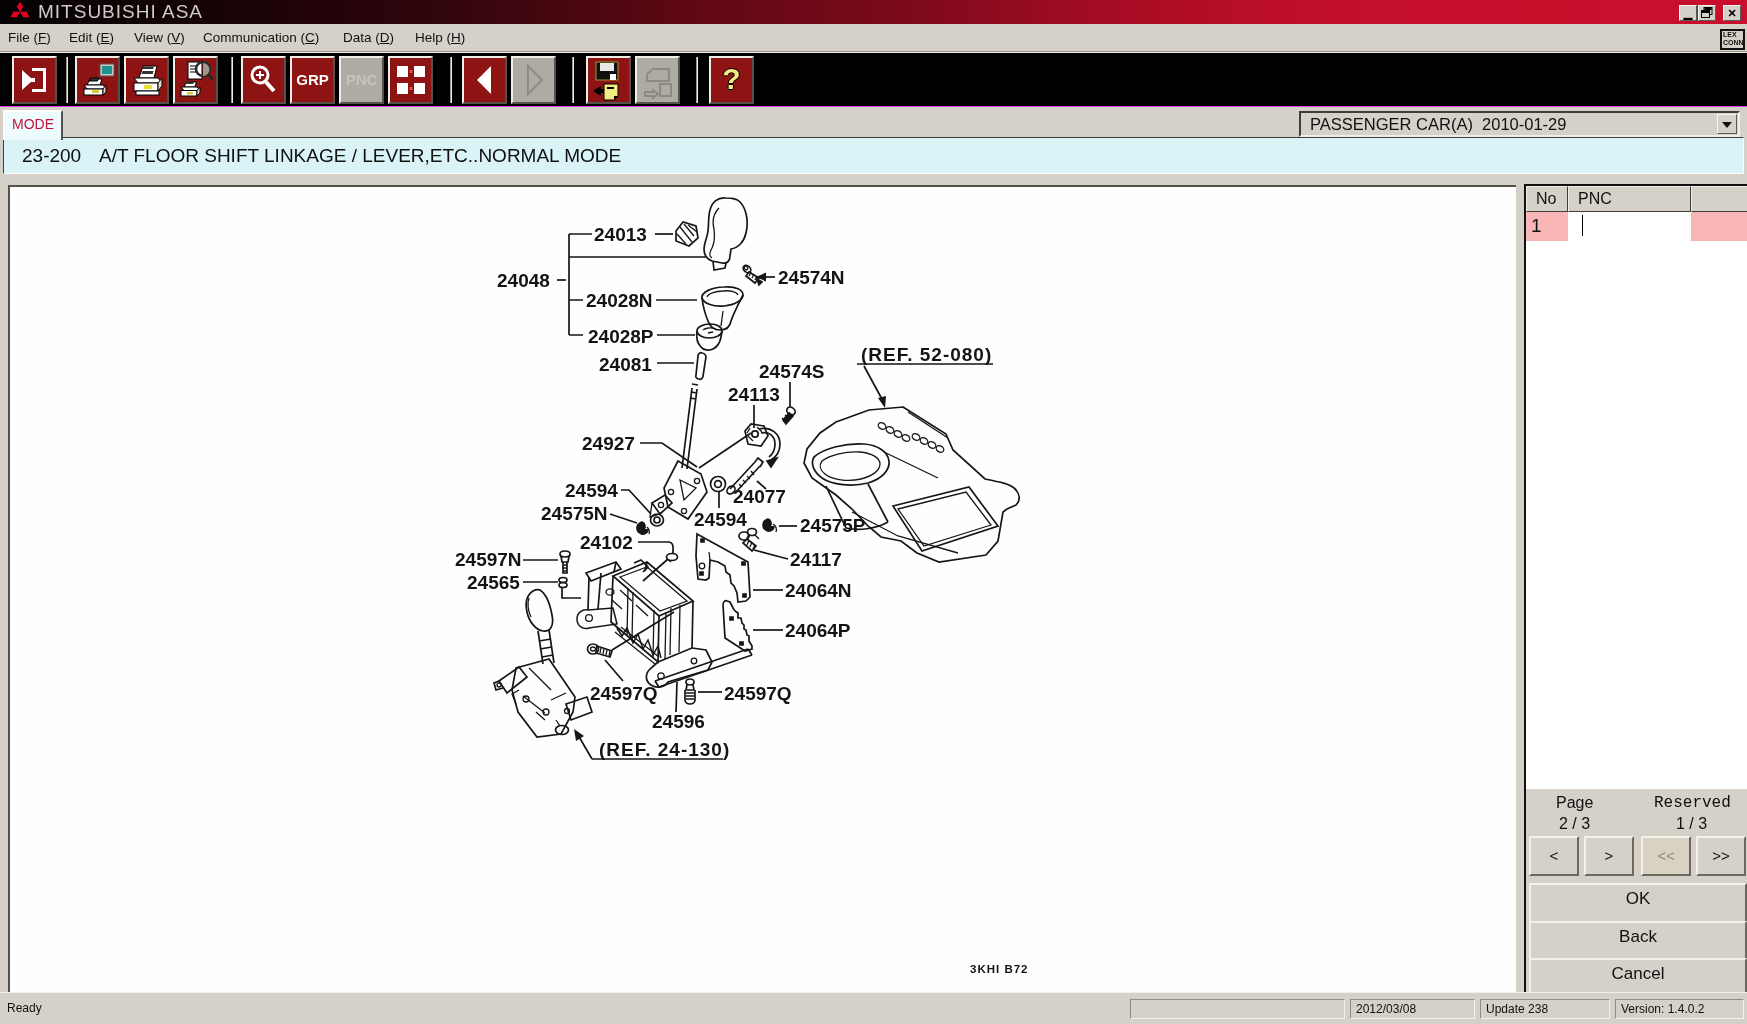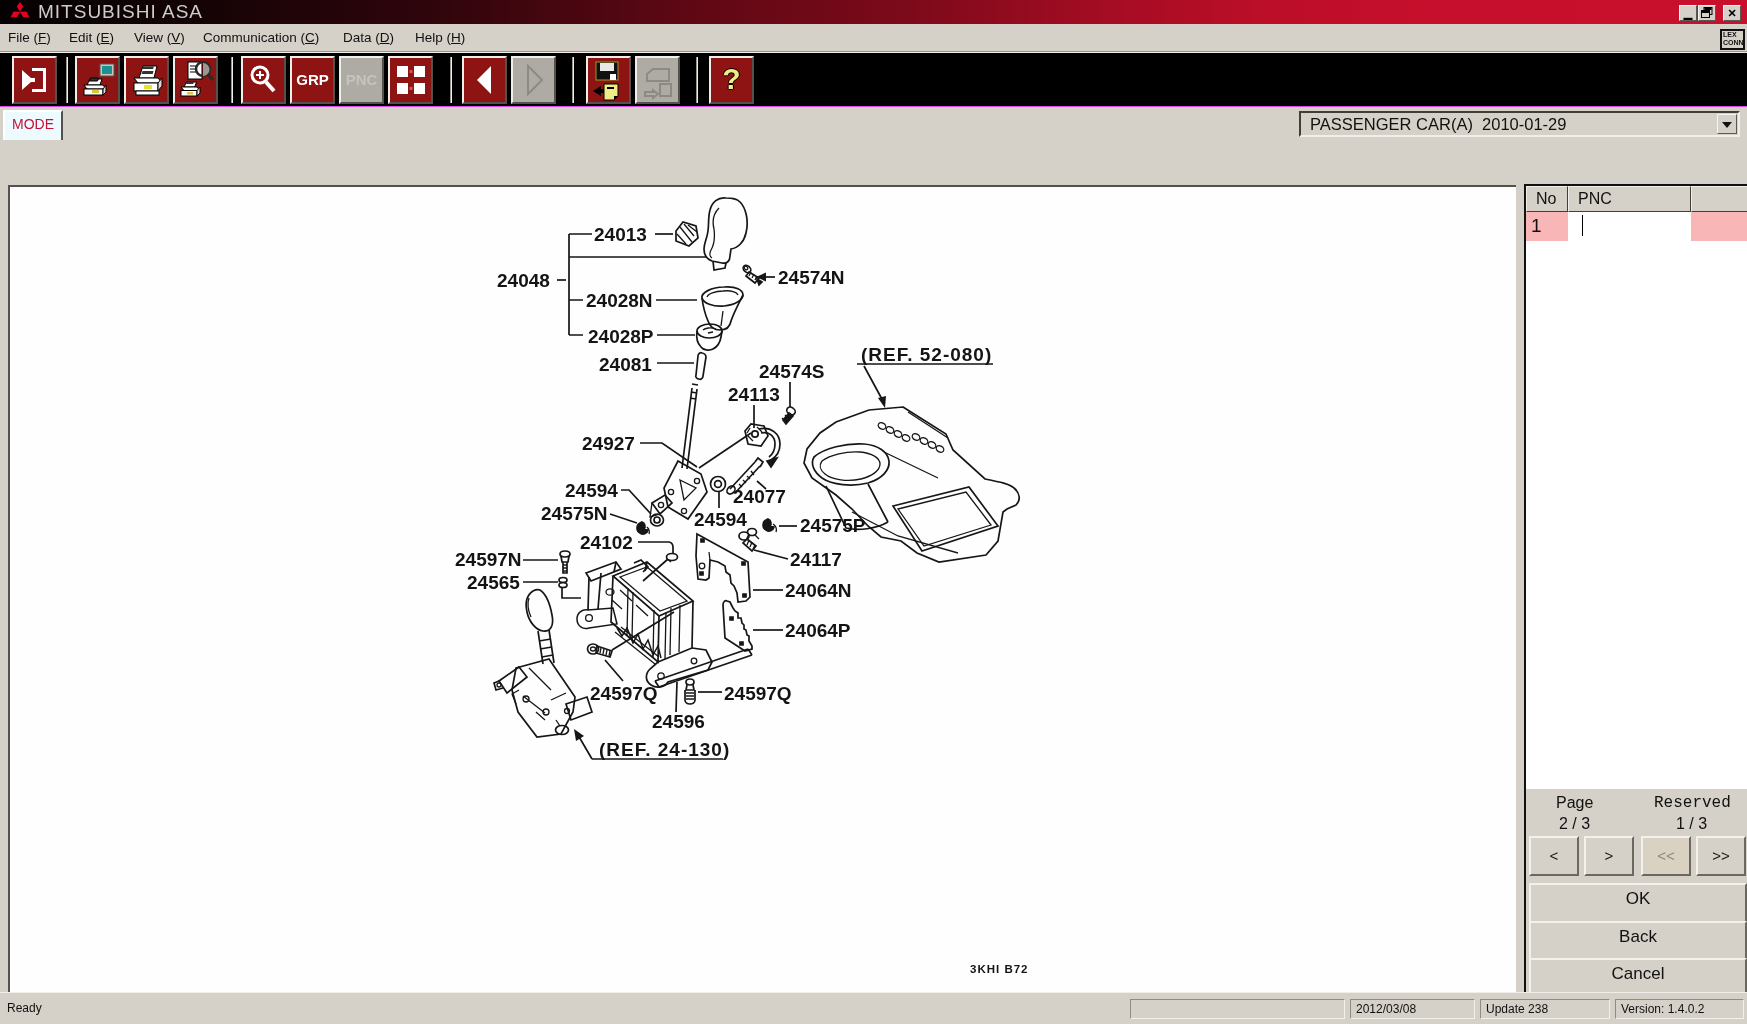--- a/index.html
+++ b/index.html
@@ -226,20 +226,24 @@
           </g>
         </svg>
     </div>
     <div class="tsep" style="left:696px"></div>
     <div class="tbtn" style="left:709px; color:#f2eb86; font-weight:bold; font-size:30px; text-align:center; line-height:42px; text-shadow:-1px 0 #000, 1px 0 #000, 0 -1px #000, 0 1px #000;">?</div>
   </div>
   <div id="tabrow" class="abs">
     <div id="capstab">MODE</div>
     <div id="combo">PASSENGER CAR(A)&nbsp;&nbsp;2010-01-29<div id="combobtn"></div></div>
   </div>
+  <div id="cyanbar" class="abs">
+      <span class="code">23-200</span>
+      <span class="desc">A/T FLOOR SHIFT LINKAGE / LEVER,ETC..NORMAL MODE</span>
+    </div>
 
   <div id="mainarea" class="abs"></div>
   <svg id="diag" class="abs" style="left:10px; top:187px;" width="1506" height="805" viewBox="10 187 1506 805">
     <style>
       #diag text { font-family:"Liberation Sans",sans-serif; font-weight:bold; font-size:19px; fill:#141414; letter-spacing:0px; }
       #diag .ln { stroke:#161616; stroke-width:1.7; fill:none; }
       #diag .th { stroke:#161616; stroke-width:1.3; fill:none; }
       #diag .fl { fill:#161616; }
     </style>
 

